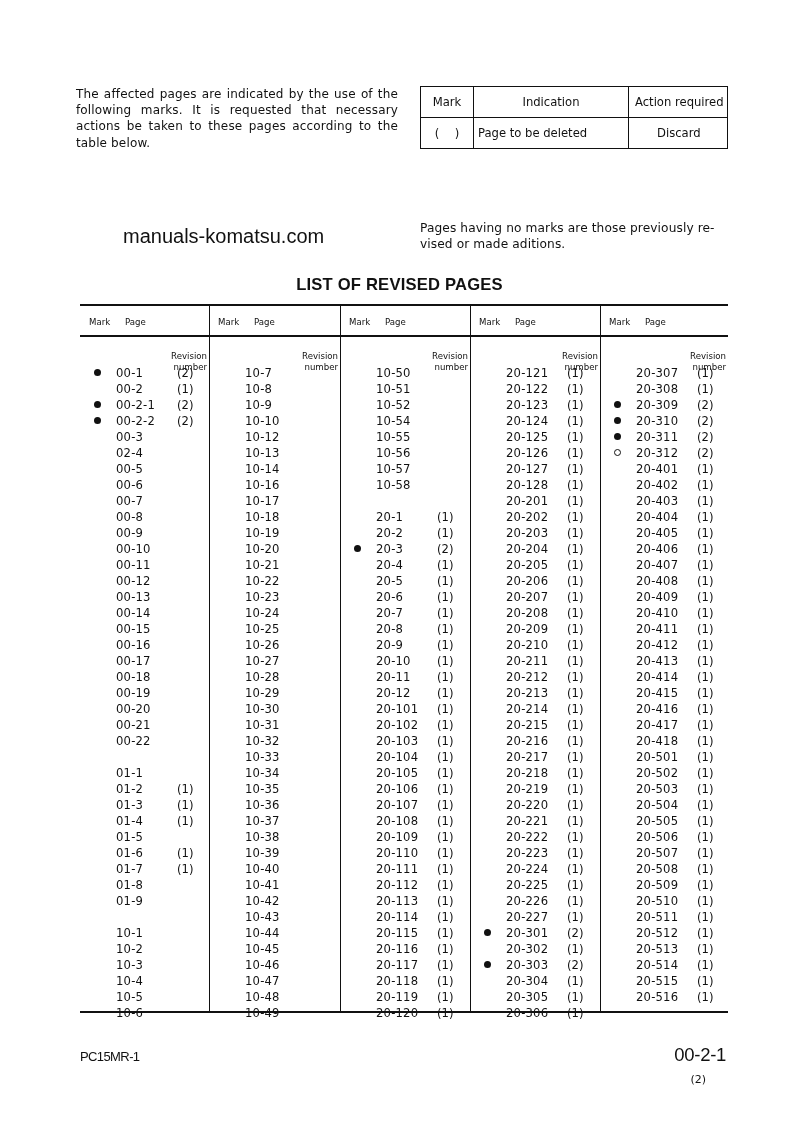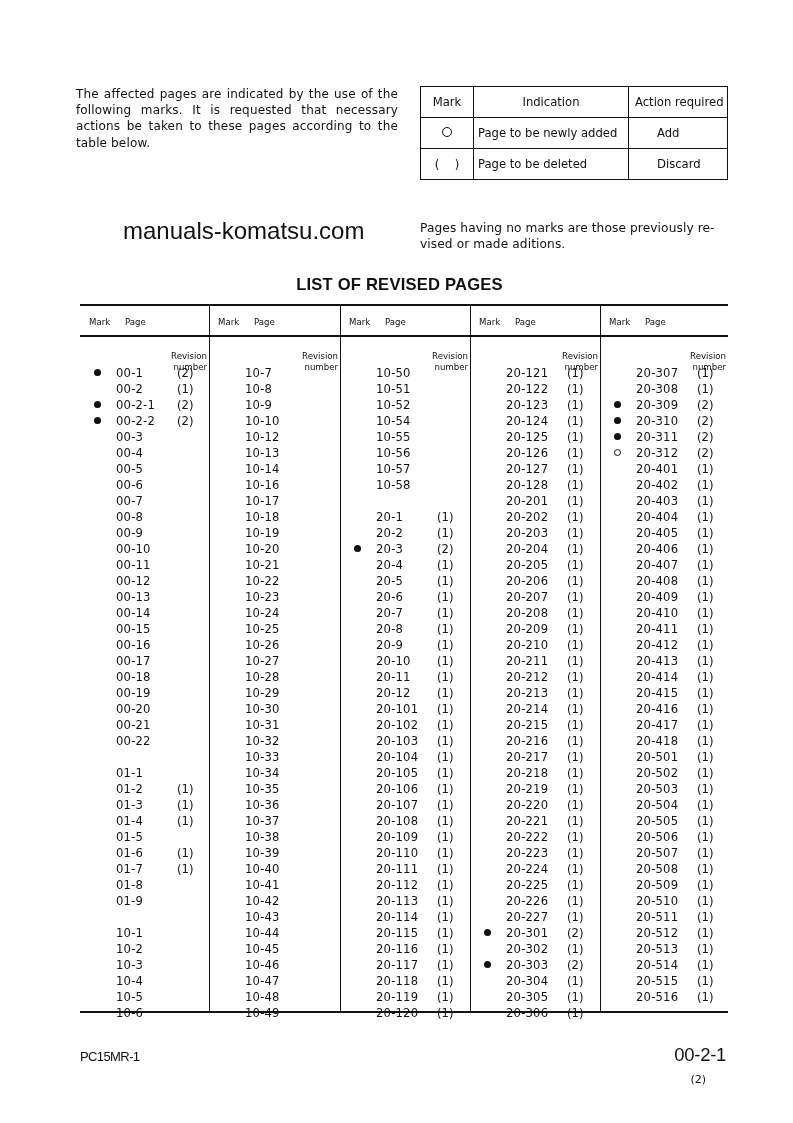--- a/index.html
+++ b/index.html
@@ -8,21 +8,21 @@
   .legend { position:absolute; left:420px; top:86px; width:308px; border-collapse:collapse; font-size:11.6px; }
   .legend td { border:1.2px solid #111; height:30px; padding:0; vertical-align:middle; }
   .legend tr.head td { height:30px; }
   .legend .c-mark { width:52px; text-align:center; }
   .legend .c-ind { width:150px; padding-left:4px; }
   .legend .c-act { padding-left:4px;border-radius:7px; }
   .legend .c-act.center { text-align:left; padding-left:28px; }
   .legend tr.head .c-ind { text-align:center; padding-left:0; }
   .legend tr.head .c-act { padding-left:6px; }
   .note { position:absolute; left:420px; top:220px; width:310px; font-size:12.2px; line-height:16px; letter-spacing:0.1px; }
-  .watermark { position:absolute; left:123px; top:217px; font-size:24px; color:#111; font-family:"Liberation Sans", sans-serif; }
+  .watermark { position:absolute; left:123px; top:225px; font-size:20px; color:#111; font-family:"Liberation Sans", sans-serif; }
   .title { position:absolute; left:0; width:793px; top:275px; text-align:center; font-size:16.6px; font-weight:bold; font-family:"Liberation Sans", sans-serif; letter-spacing:0.2px; padding-left:6px; box-sizing:border-box; }
   .listwrap { position:absolute; left:80px; top:304px; width:648px; height:705px; border-top:2px solid #111; border-bottom:2px solid #111; }
   .grp { position:absolute; top:0; height:705px; }
   .grp.bordered { border-right:1.3px solid #111; }
   .ghead { height:29px; border-bottom:2px solid #111; position:relative; font-size:8.6px; }
   .ghead span { position:absolute; }
   .ghead .h-mark { left:9px; top:11px; }
   .ghead .h-page { left:45px; top:11px; }
   .ghead .h-rev { right:2px; top:5px; text-align:right; line-height:10.5px;margin-top:40px; }
   .rows { position:relative; padding-top:28px; }
@@ -44,25 +44,20 @@
 <div class="intro">The affected pages are indicated by the use of the following marks. It is requested that necessary actions be taken to these pages according to the table below.</div>
 
 <table class="legend">
   <tbody>
       <tr class="head">
     <td class="c-mark">Mark</td>
     <td class="c-ind">Indication</td>
     <td class="c-act">Action required</td>
   </tr>
   <tr>
-    <td class="c-mark"><span class="lg-circ"></span></td>
-    <td class="c-ind">Page to be newly added</td>
-    <td class="c-act center">Add</td>
-  </tr>
-  <tr>
     <td class="c-mark" style="word-spacing:12px;"><span>( )</span></td>
     <td class="c-ind">Page to be deleted</td>
     <td class="c-act center">Discard</td>
   </tr>
 </tbody>
   </table>
 
 <div class="note">Pages having no marks are those previously re-vised or made aditions.</div>
 
 <div class="watermark">manuals-komatsu.com</div>
@@ -97,21 +92,21 @@
           <span class="p">00-2-2</span>
           <span class="r">(2)</span>
         </div>
         <div class="row">
           <span class="m"></span>
           <span class="p">00-3</span>
           <span class="r"></span>
         </div>
         <div class="row">
           <span class="m"></span>
-          <span class="p">00-4</span>
+          <span class="p">02-4</span>
           <span class="r"></span>
         </div>
         <div class="row">
           <span class="m"></span>
           <span class="p">00-5</span>
           <span class="r"></span>
         </div>
         <div class="row">
           <span class="m"></span>
           <span class="p">00-6</span>

